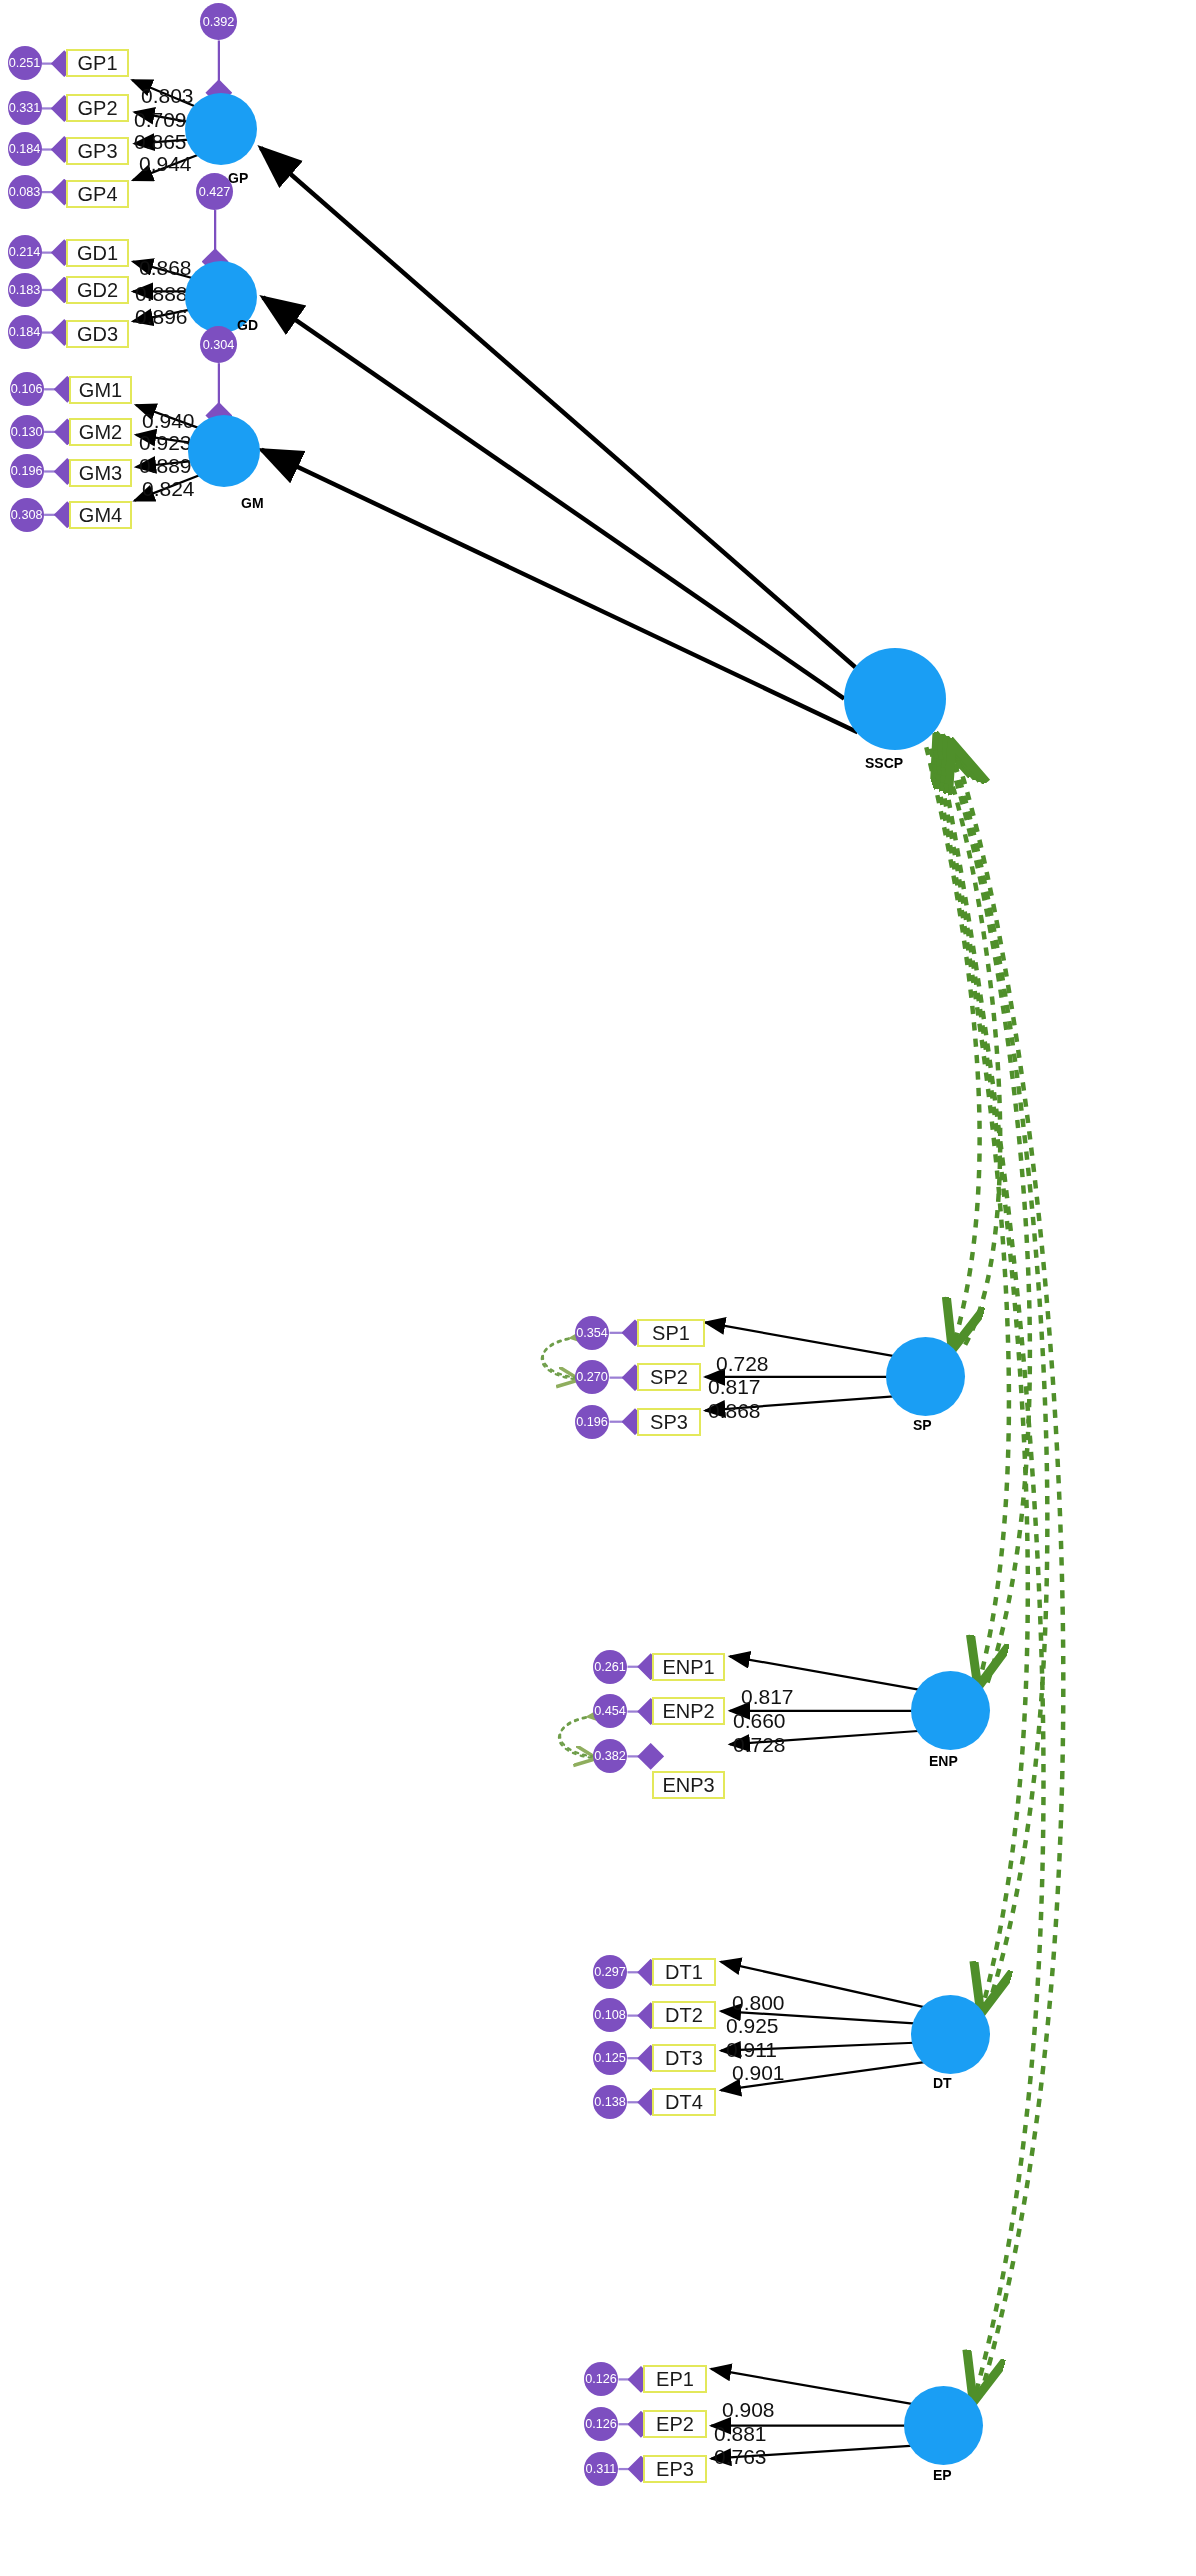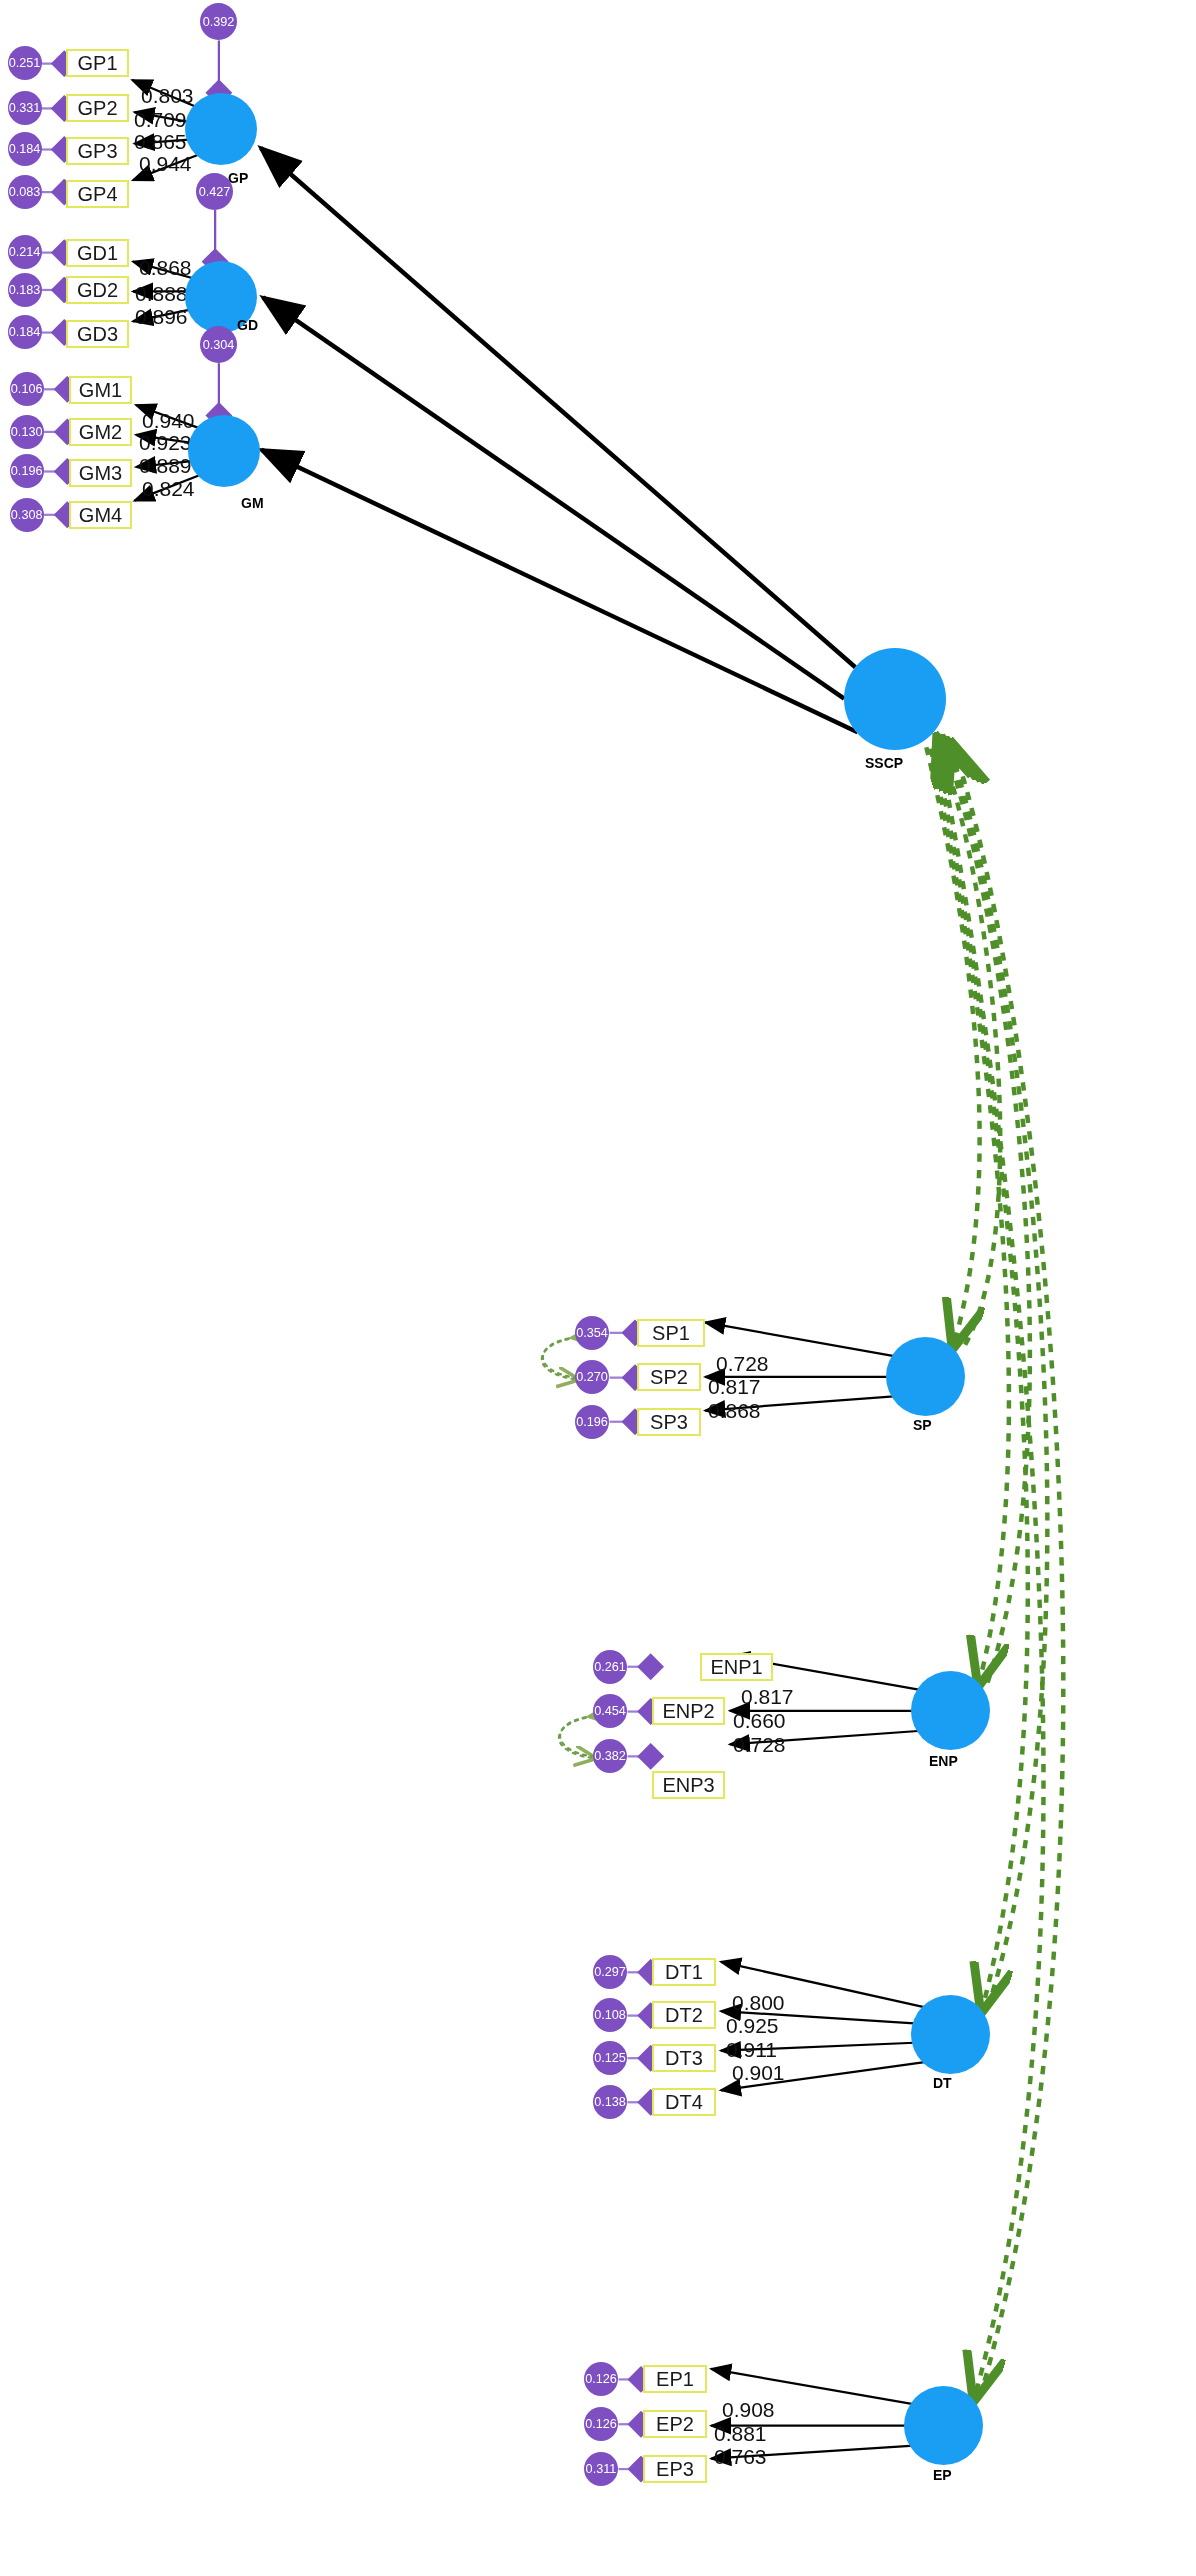--- a/index.html
+++ b/index.html
@@ -246,21 +246,21 @@
   <div class="err-circle" style="left:575px;top:1360px;width:34px;height:34px;">0.270</div>
   <div class="load-label" style="left:708px;top:1375px;">0.817</div>
 
   <div class="ind-box" style="left:637px;top:1408px;width:64px;height:28px;">SP3</div>
   <div class="err-circle" style="left:575px;top:1405px;width:34px;height:34px;">0.196</div>
   <div class="load-label" style="left:708px;top:1399px;">0.868</div>
 
   <div class="lv-circle" style="left:886px;top:1337px;width:79px;height:79px;"></div>
   <div class="lv-label" style="left:913px;top:1417px;">SP</div>
 
-  <div class="ind-box" style="left:652px;top:1653px;width:73px;height:28px;margin-left:48px;">ENP1</div>
+  <div class="ind-box" style="left:652px;top:1653px;width:73px;height:28px;">ENP1</div>
   <div class="err-circle" style="left:593px;top:1650px;width:34px;height:34px;">0.261</div>
   <div class="load-label" style="left:741px;top:1685px;">0.817</div>
 
   <div class="ind-box" style="left:652px;top:1697px;width:73px;height:28px;">ENP2</div>
   <div class="err-circle" style="left:593px;top:1694px;width:34px;height:34px;">0.454</div>
   <div class="load-label" style="left:733px;top:1709px;">0.660</div>
 
   <div class="ind-box" style="left:652px;top:1742px;width:73px;height:28px;margin-top:29px;">ENP3</div>
   <div class="err-circle" style="left:593px;top:1739px;width:34px;height:34px;">0.382</div>
   <div class="load-label" style="left:733px;top:1733px;">0.728</div>

